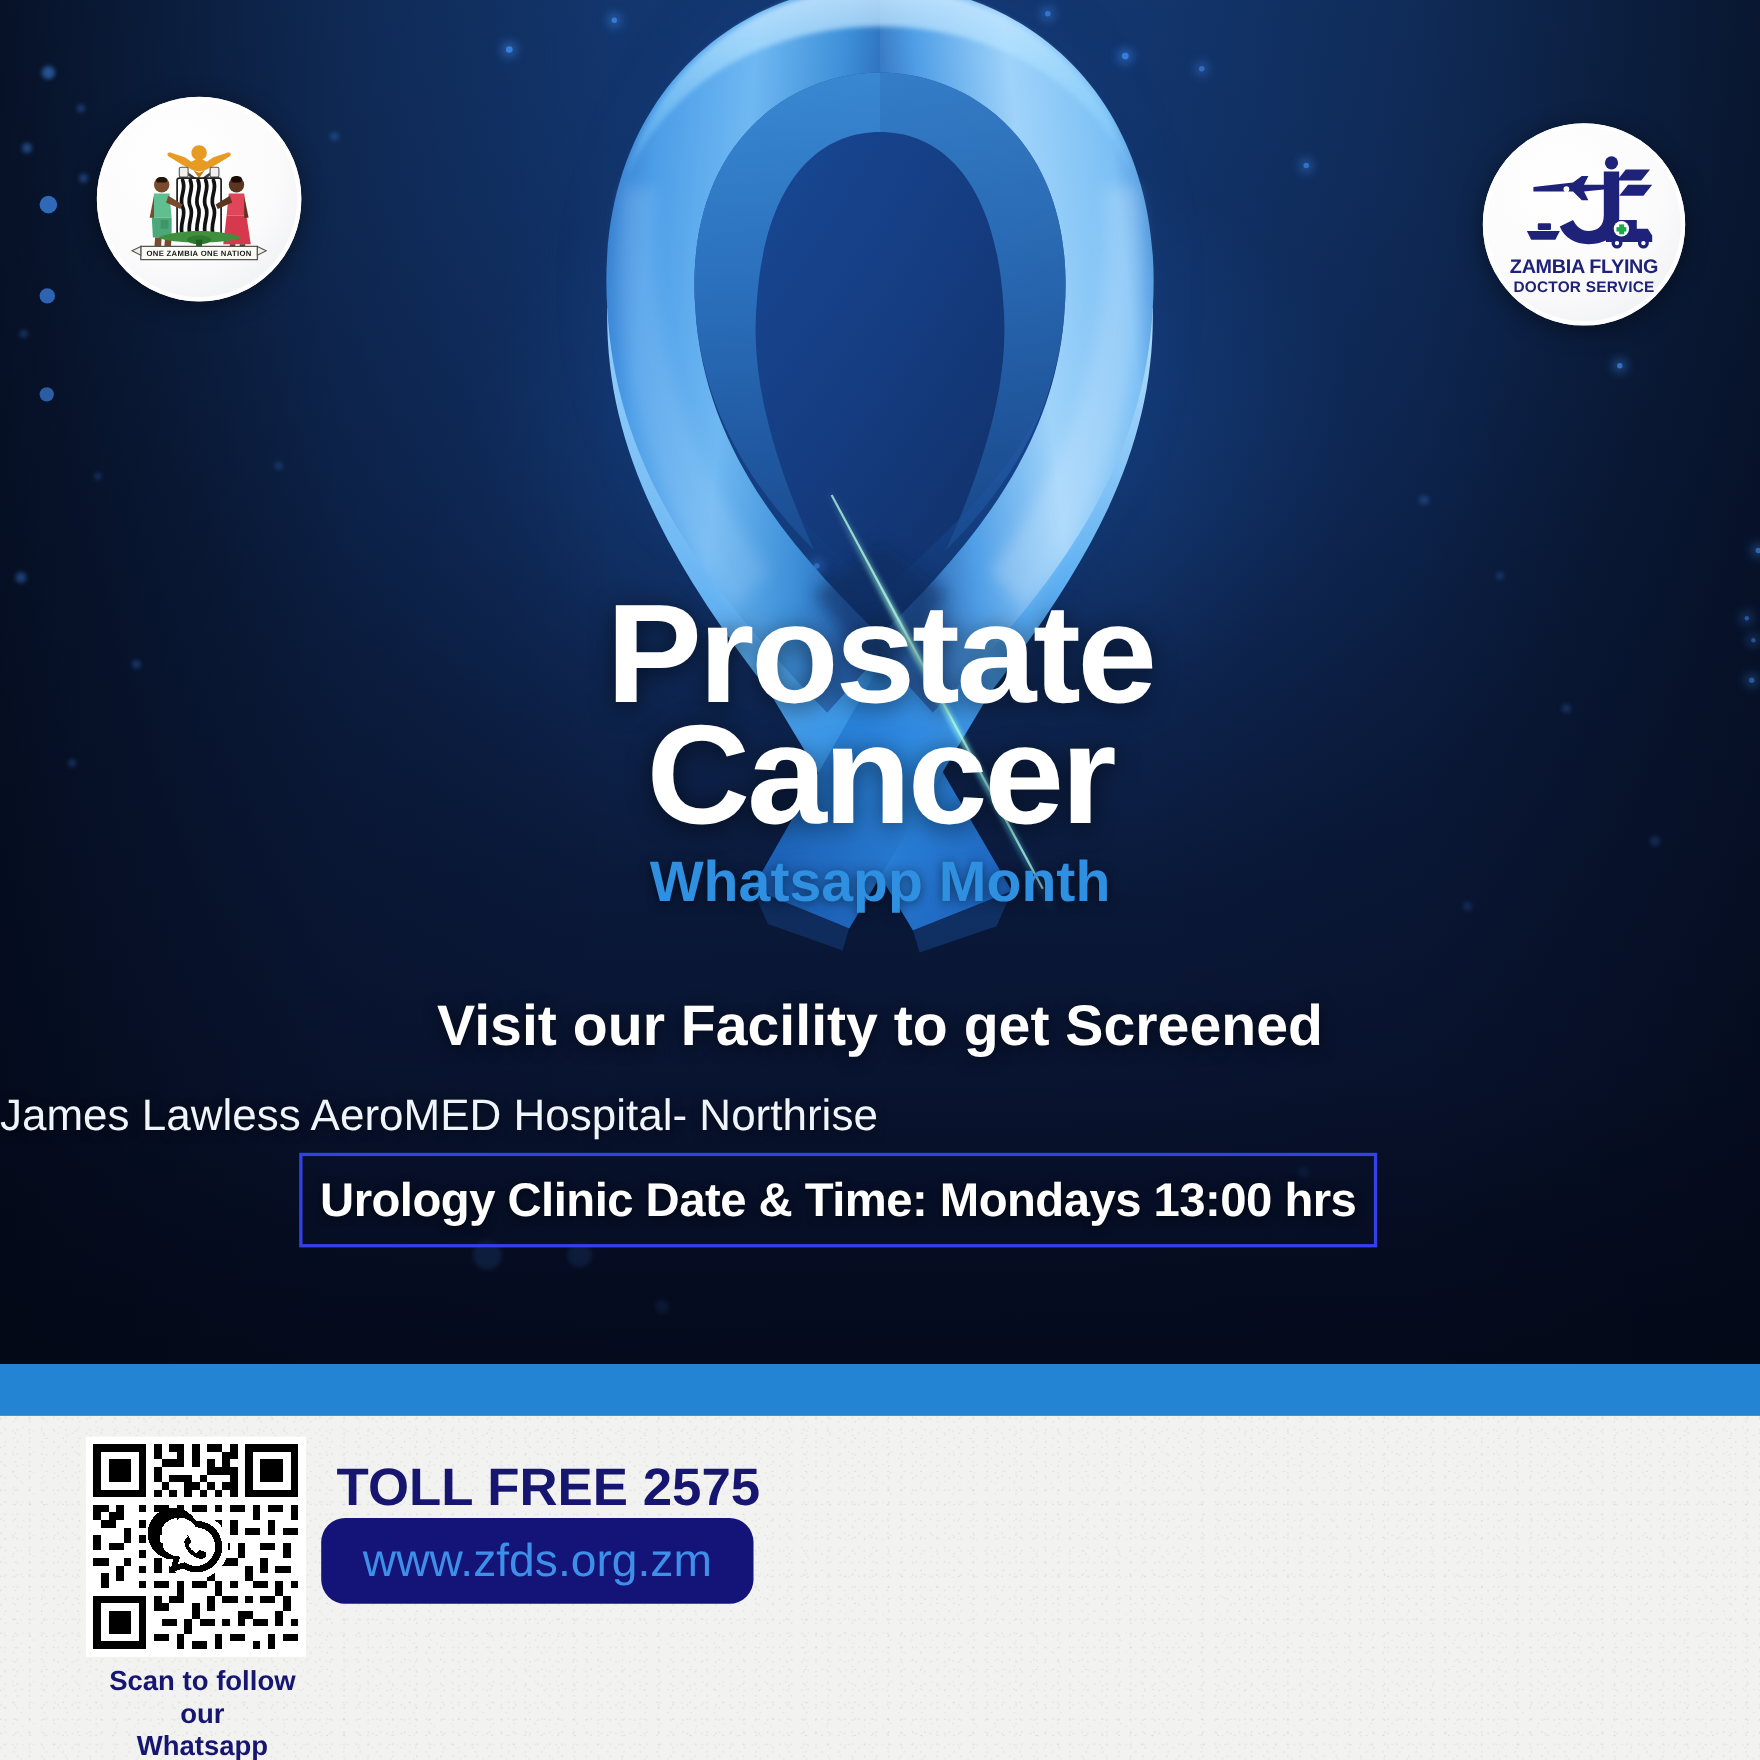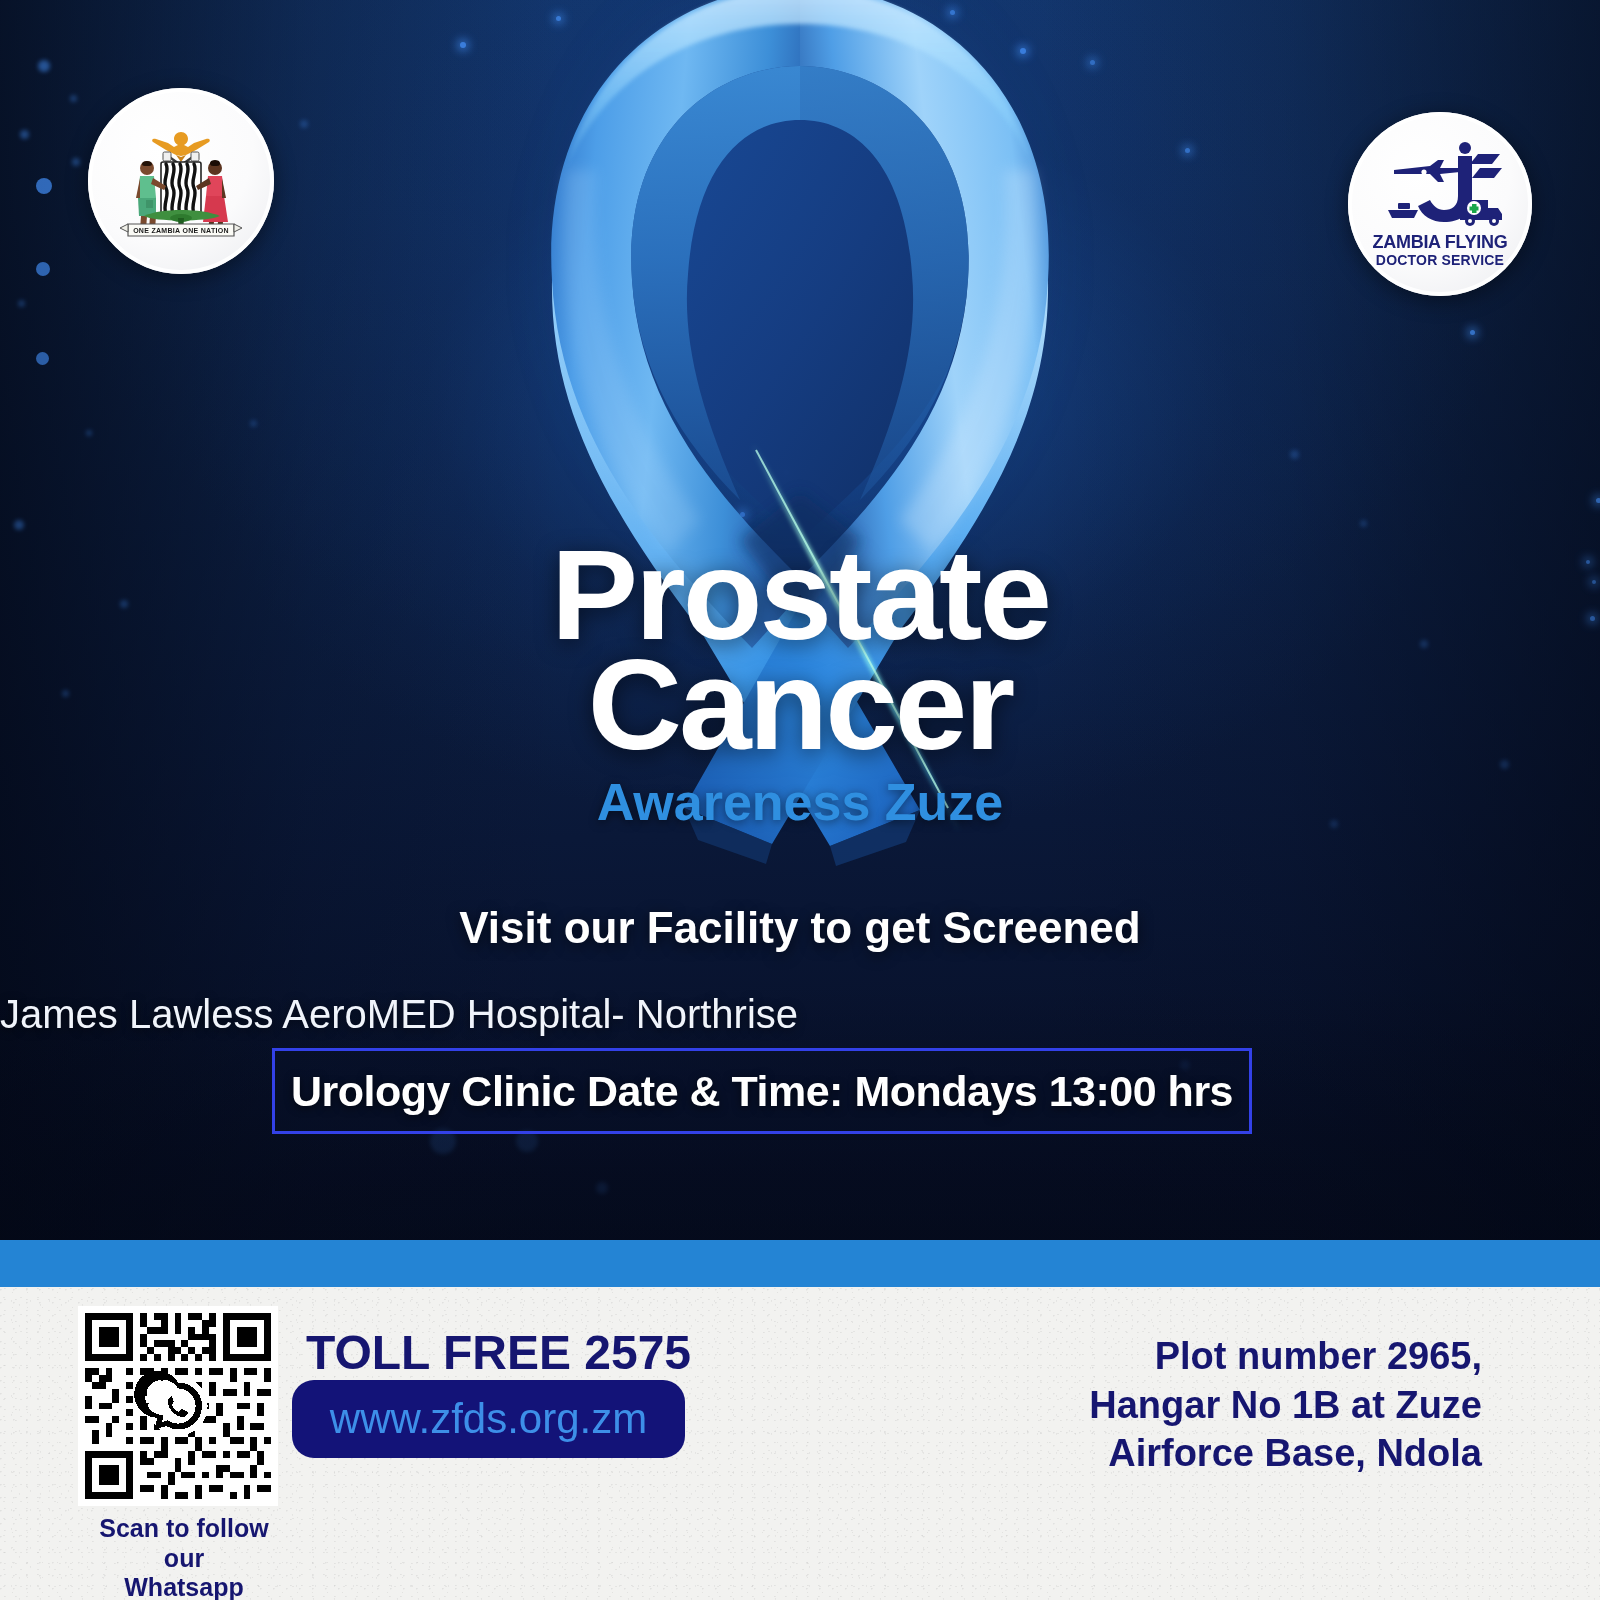--- a/index.html
+++ b/index.html
@@ -58,21 +58,21 @@
   .hl-2 { font-size:128px; }
   .hl-sub {
     position:absolute; left:0; top:772px; width:1600px; text-align:center;
     font-size:52px; font-weight:bold; color:#2f8fe0; letter-spacing:0px;
     text-shadow:0 2px 10px rgba(0,0,0,0.5);
   }
 
   
   .cta {
     position:absolute; left:0; top:903px; width:1600px; text-align:center;
-    font-size:44px; font-weight:bold; color:#ffffff;
+    font-size:52px; font-weight:bold; color:#ffffff;
     text-shadow:0 3px 14px rgba(0,0,0,0.6);
   }
   .facility {
     position:absolute; left:0; top:992px; width:1600px; text-align:left;
     font-size:40px; font-weight:normal; color:#f0f4fb;
     text-shadow:0 2px 10px rgba(0,0,0,0.55);
   }
   .clinic-box {
     position:absolute; left:272px; top:1048px; width:980px; height:86px;
     border:3px solid #3341e8; background:rgba(8,18,42,0.35);
@@ -283,21 +283,21 @@
         <path d="M372,864 L284,828 L298,860 L366,884 Z" fill="#123a74" opacity="0.6"></path>
       </svg>
     </div>
 
     <div class="vignette-bottom"></div>
 
     <div class="headline">
       <div class="hl-1">Prostate</div>
       <div class="hl-2">Cancer</div>
     </div>
-    <div class="hl-sub">Awareness Zuze</div>
+    <div class="hl-sub">Whatsapp Month</div>
 
     <div class="cta">Visit our Facility to get Screened</div>
     <div class="facility">James Lawless AeroMED Hospital- Northrise</div>
     <div class="clinic-box">
       <span class="clinic-text">Urology Clinic Date &amp; Time: Mondays 13:00 hrs</span>
     </div>
   </div>
 
   <div class="blue-band"></div>
 
@@ -452,25 +452,20 @@
       <div>Whatsapp Channel</div>
     </div>
   </div>
 
   <div class="toll-free">TOLL FREE 2575</div>
 
   <div class="web-pill">
     <span class="web-pill-text">www.zfds.org.zm</span>
   </div>
 
-  <div class="address">
-    <div>Plot number 2965,</div>
-    <div>Hangar No 1B at Zuze</div>
-    <div>Airforce Base, Ndola</div>
-  </div>
 
   <div class="logo-badge logo-coa">
     <svg width="150" height="150" viewBox="0 0 150 150">
 
       <g>
         <path d="M75,26 C71,26 68,29 68,33 C68,36 70,38 72,39 L68,41 L62,37 L50,33
                  C47,32 45,34 47,36 L60,44 L66,47 L70,49 L75,50 L80,49 L84,47 L90,44
                  L103,36 C105,34 103,32 100,33 L88,37 L82,41 L78,39 C80,38 82,36 82,33
                  C82,29 79,26 75,26 Z" fill="#e79b22"></path>
         <path d="M70,49 L75,56 L80,49 L75,51 Z" fill="#c9821a"></path>

